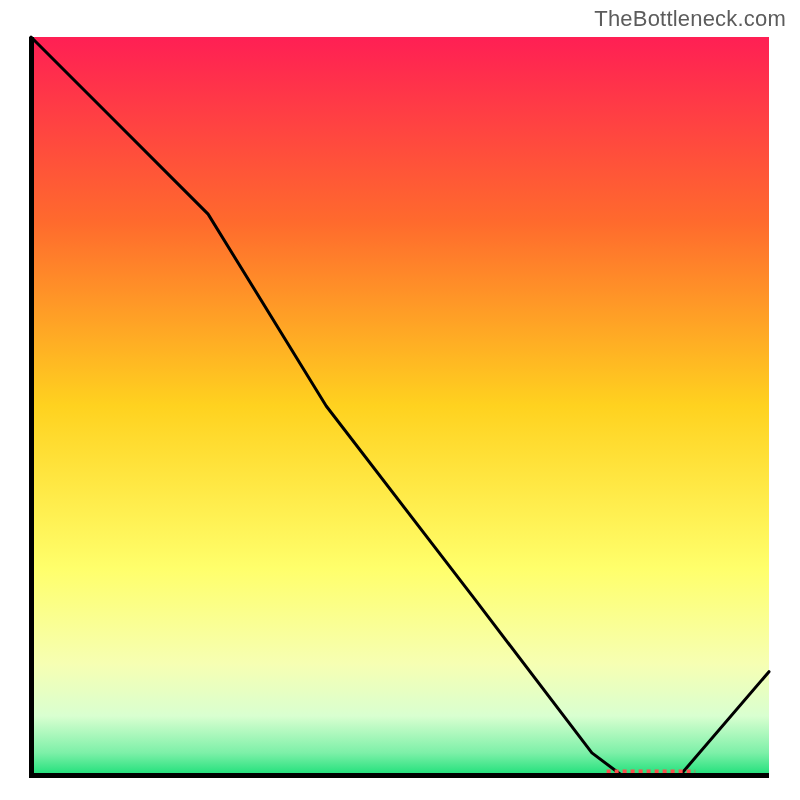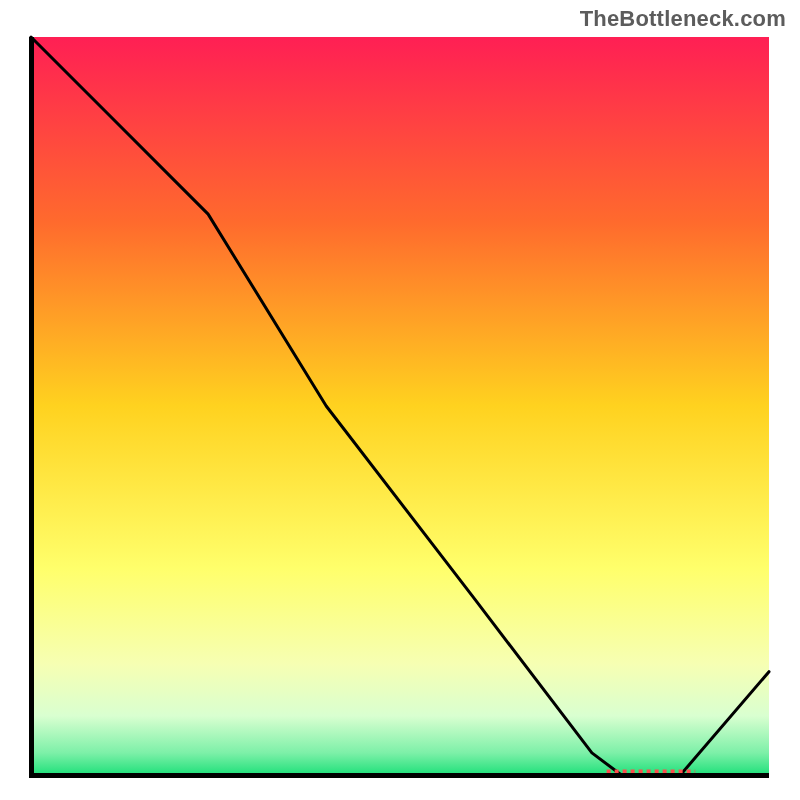--- a/index.html
+++ b/index.html
@@ -10,21 +10,21 @@
     background: #ffffff;
     font-family: Arial, Helvetica, sans-serif;
     overflow: hidden;
     position: relative;
   }
   .watermark {
     position: absolute;
     top: 6px;
     right: 14px;
     font-size: 22px;
-    font-weight: 700;
+    font-weight: 400;
     color: #5c5c5c;
     letter-spacing: 0.2px;
   }
   .plot-wrap {
     position: absolute;
     left: 28px;
     top: 34px;
     width: 744px;
     height: 744px;
   }

